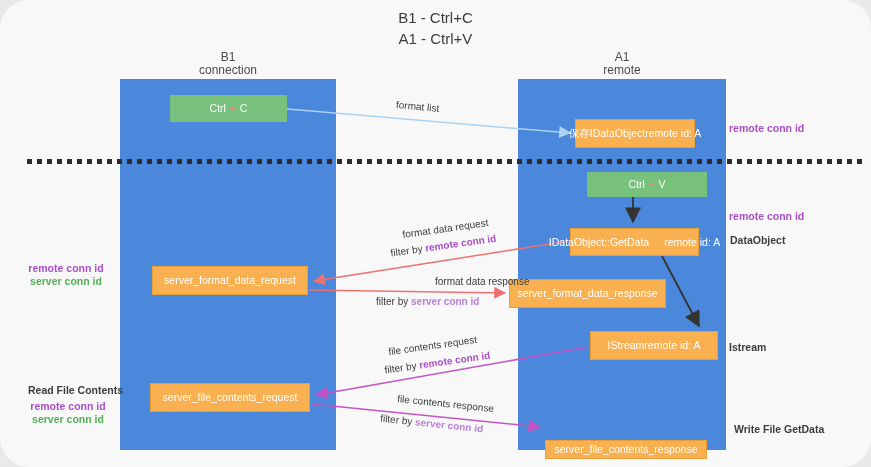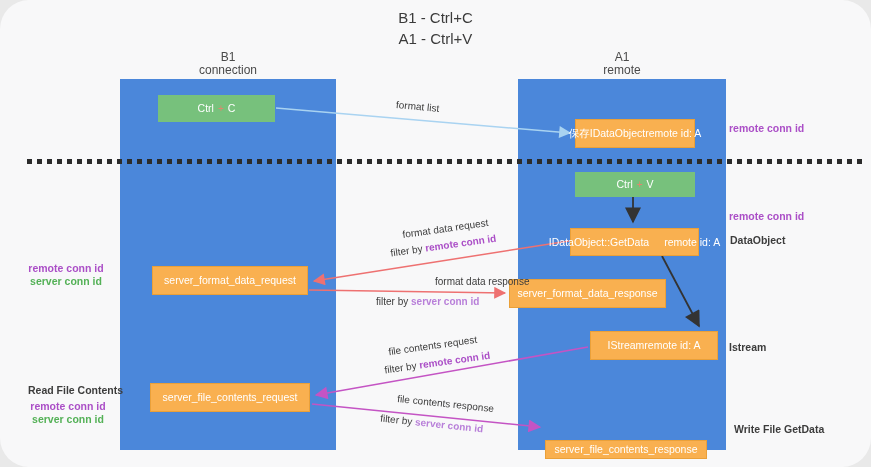--- a/index.html
+++ b/index.html
@@ -21,21 +21,21 @@
   .divider{
     position:absolute;left:27px;top:159px;width:836px;height:5px;
     background:repeating-linear-gradient(90deg,#2b2b2b 0 5px,transparent 5px 10px);
   }
   .box{
     position:absolute;display:flex;flex-direction:row;align-items:center;justify-content:center;
     color:#ffffff;font-size:10.5px;line-height:13px;text-align:center;white-space:nowrap;
   }
   .box.green{background:var(--box-green,#77c17c);}
   .box.orange{background:var(--box-orange,#f9b050);border:1px solid rgba(222,148,38,.55);}
-  .keyrow{display:flex;flex-direction:row;align-items:center;}
+  .keyrow{display:flex;flex-direction:row;align-items:center;margin-left:12px;}
   .keyrow .plus{color:var(--plus-tint,#e0876e);margin:0 4px;font-size:10px;}
   .arrow-label{
     position:absolute;font-size:10px;color:#3c3c3c;white-space:nowrap;
     transform-origin:center center;
   }
   .tilt-up{transform:rotate(-8deg);}
   .tilt-down{transform:rotate(6deg);}
   .tilt-slight{transform:rotate(5deg);}
   .conn-remote{color:var(--text-purple,#ab4fc7);font-weight:700;}
   .conn-server-mid{color:var(--text-light-purple,#b87fd9);font-weight:700;}

